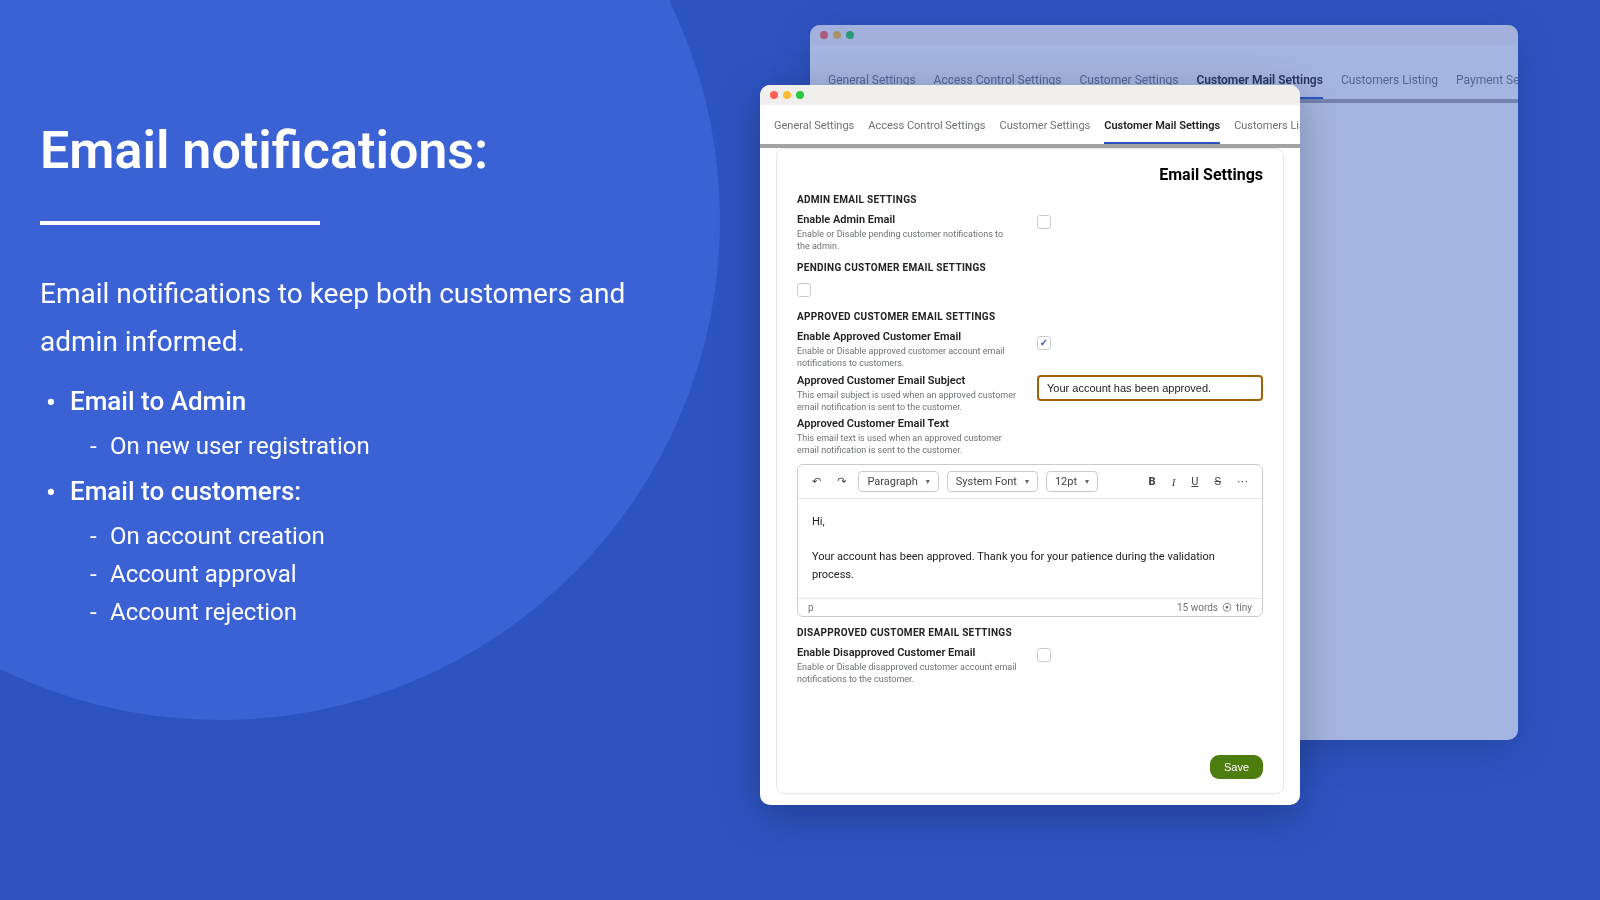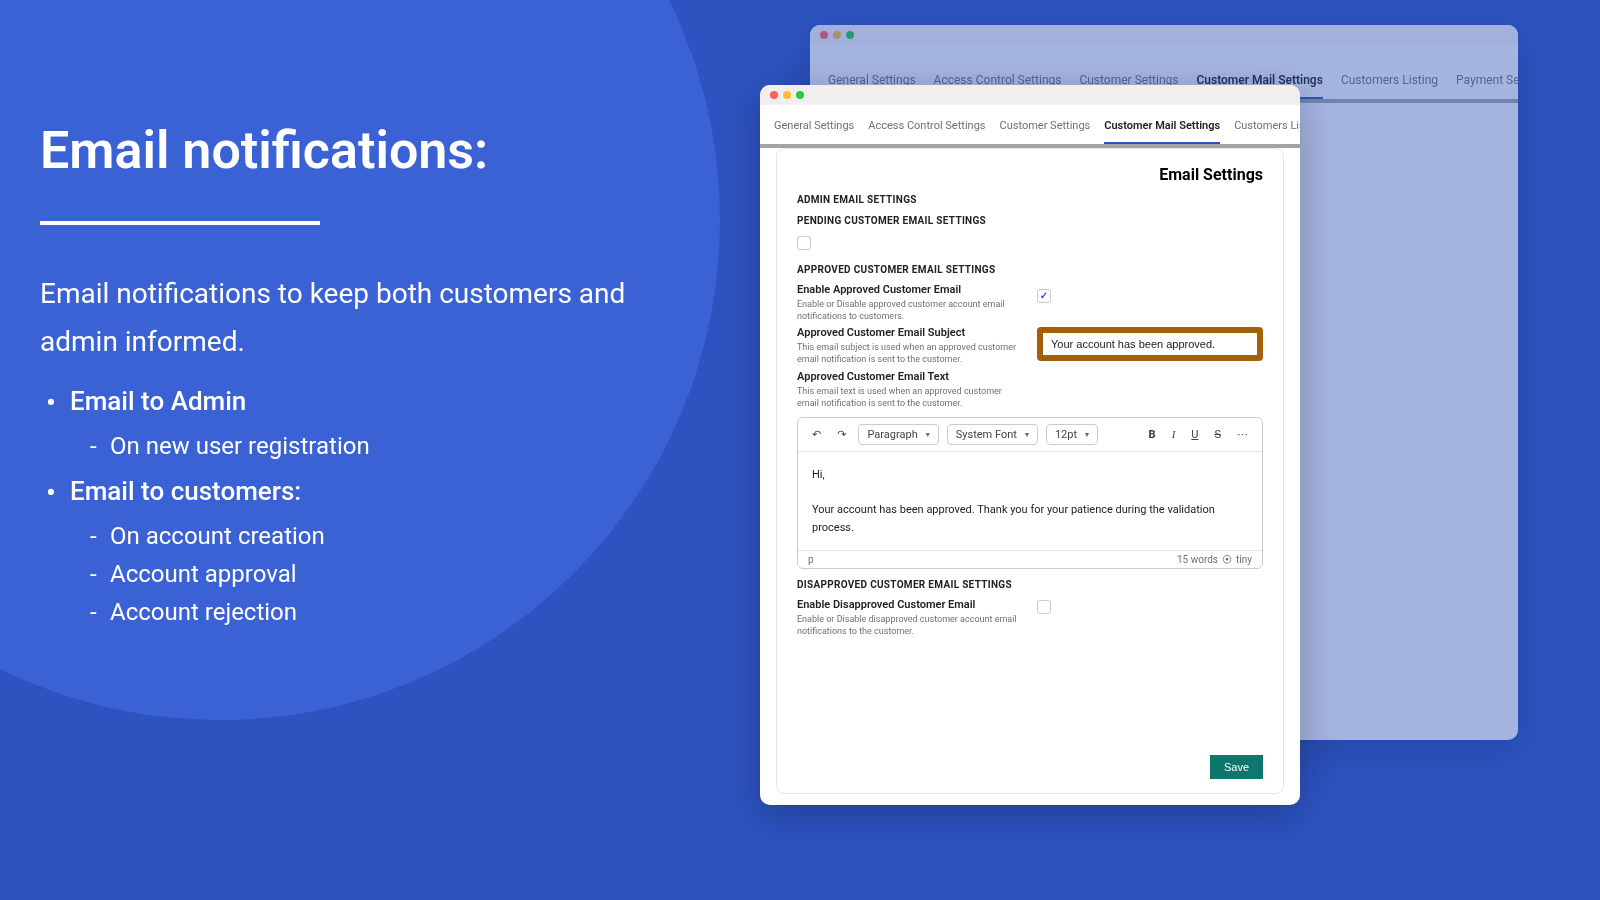--- a/index.html
+++ b/index.html
@@ -90,21 +90,21 @@
 .field-left { flex: 0 0 220px; }
 .field-left .label { font-size: 11px; font-weight: 600; color: #202223; }
 .field-left .help { font-size: 9px; color: #6d7175; line-height: 1.35; margin-top: 2px; }
 .field-right { flex: 1; padding-top: 1px;}
 .checkbox {
   width: 14px; height: 14px; border: 1px solid #c9cccf; border-radius: 3px;
   display: inline-flex; align-items: center; justify-content: center; background: #fff;
 }
 .checkbox.checked::after { content: "\2713"; color: #2d53c1; font-size: 10px; font-weight: 700;}
 .text-input {
-  width: 100%; border: 6px solid #a16207; border-radius: 4px;
+  width: 100%; border: 2px solid #a16207; border-radius: 4px;
   padding: 5px 8px; font-size: 11px; color: #202223;
 }
 .editor {
   border: 1px solid #c9cccf; border-radius: 6px; margin-top: 8px;
 }
 .toolbar {
   display: flex; align-items: center; gap: 8px;
   padding: 6px 10px; border-bottom: 1px solid #e4e5e7;
   font-size: 11px; color: #444;
 }
@@ -118,22 +118,22 @@
 .toolbar .spacer { flex: 1; }
 .editor-body { padding: 14px; font-size: 11px; color: #202223; line-height: 1.6; min-height: 70px;}
 .editor-footer {
   display: flex; justify-content: space-between; align-items: center;
   padding: 3px 10px; border-top: 1px solid #e4e5e7;
   font-size: 10px; color: #6d7175;
 }
 .tiny-badge { display: flex; align-items: center; gap: 4px; text-align: center; }
 .save-btn {
   position: absolute; right: 20px; bottom: 14px;
-  background: #0f766e; color: #fff; border: none;
-  padding: 6px 14px; border-radius: 0; font-size: 11px; cursor: pointer;
+  background: #4d7c0f; color: #fff; border: none;
+  padding: 6px 14px; border-radius: 9px; font-size: 11px; cursor: pointer;
 }
 </style>
 </head>
 <body>
 
 <div class="bg-circle"></div>
 
 <div class="promo">
   <h1>Email notifications:</h1>
   <div class="rule"></div>
@@ -185,20 +185,29 @@
     <div class="tab active">Customer Mail Settings</div>
     <div class="tab">Customers Listing</div>
 
   </div>
 
   <div class="panel">
     <div class="card">
       <h2>Email Settings</h2>
 
       <div class="sec-title">ADMIN EMAIL SETTINGS</div>
+      <div class="field-row">
+        <div class="field-left">
+          <div class="label">Enable Admin Email</div>
+          <div class="help">Enable or Disable pending customer notifications to the admin.</div>
+        </div>
+        <div class="field-right">
+          <span class="checkbox"></span>
+        </div>
+      </div>
 
       <div class="sec-title">PENDING CUSTOMER EMAIL SETTINGS</div>
       <div class="field-row">
         <div class="field-right">
           <span class="checkbox"></span>
         </div>
       </div>
 
       <div class="sec-title">APPROVED CUSTOMER EMAIL SETTINGS</div>
       <div class="field-row">

